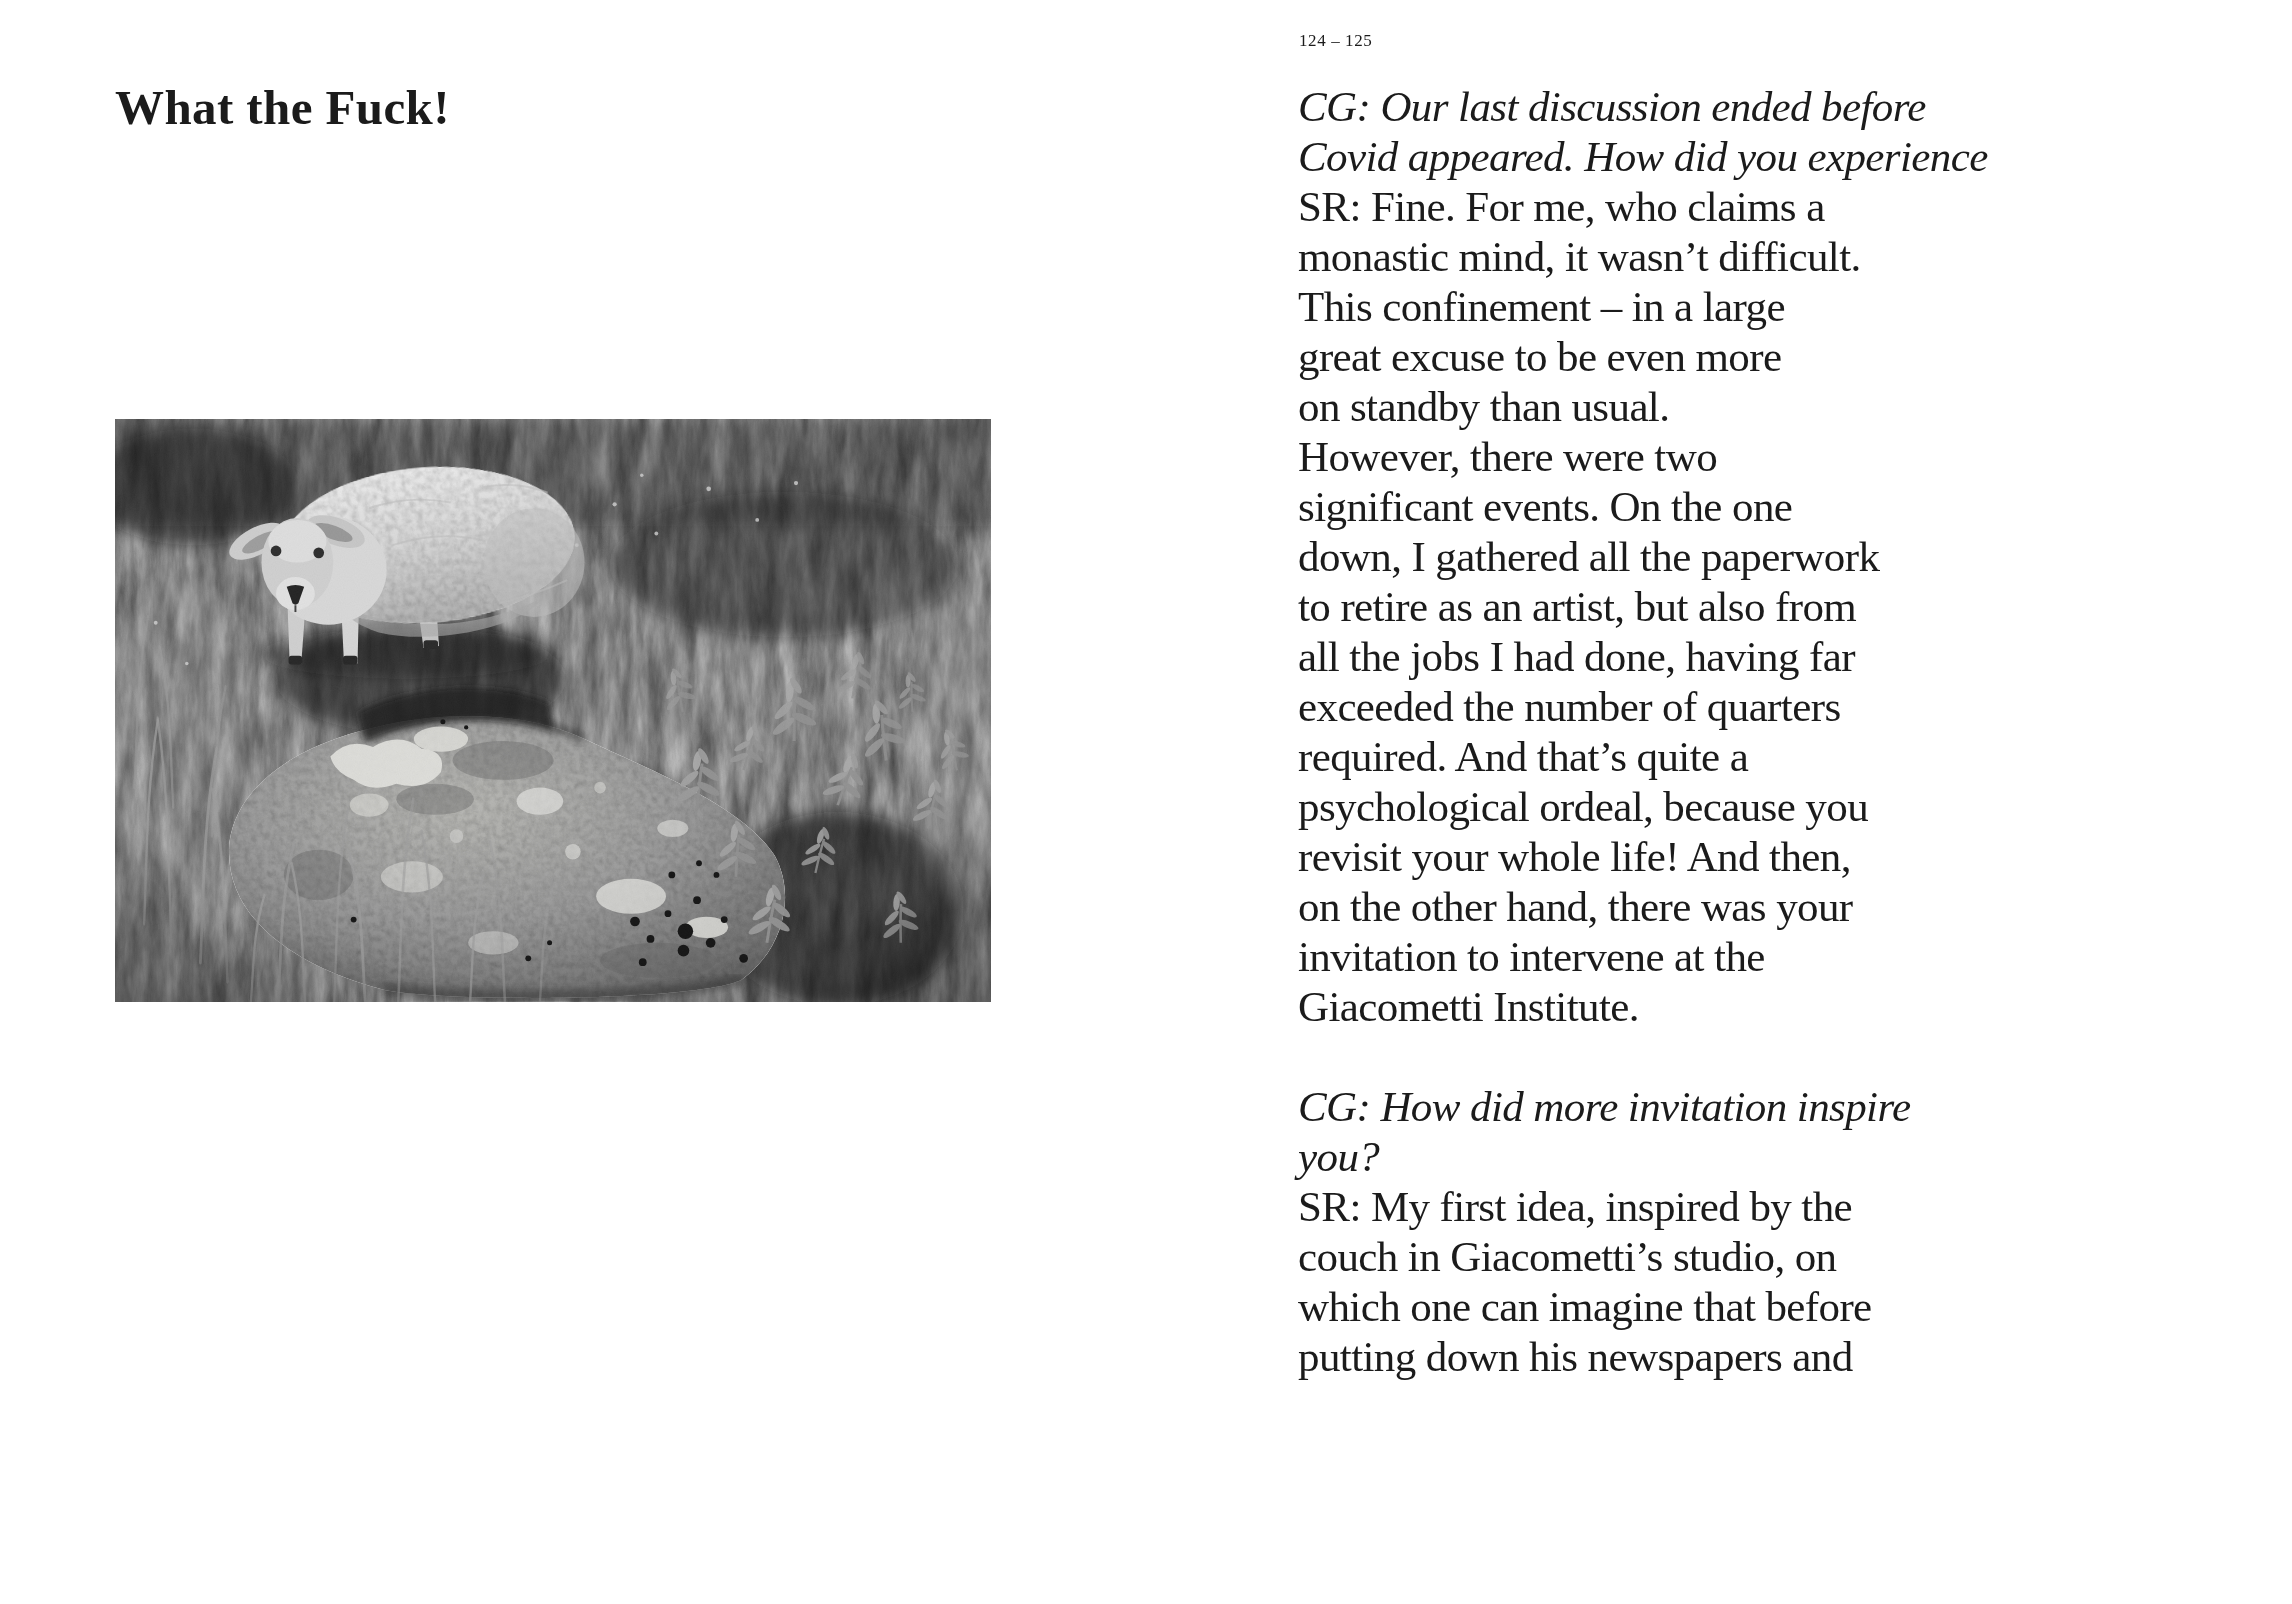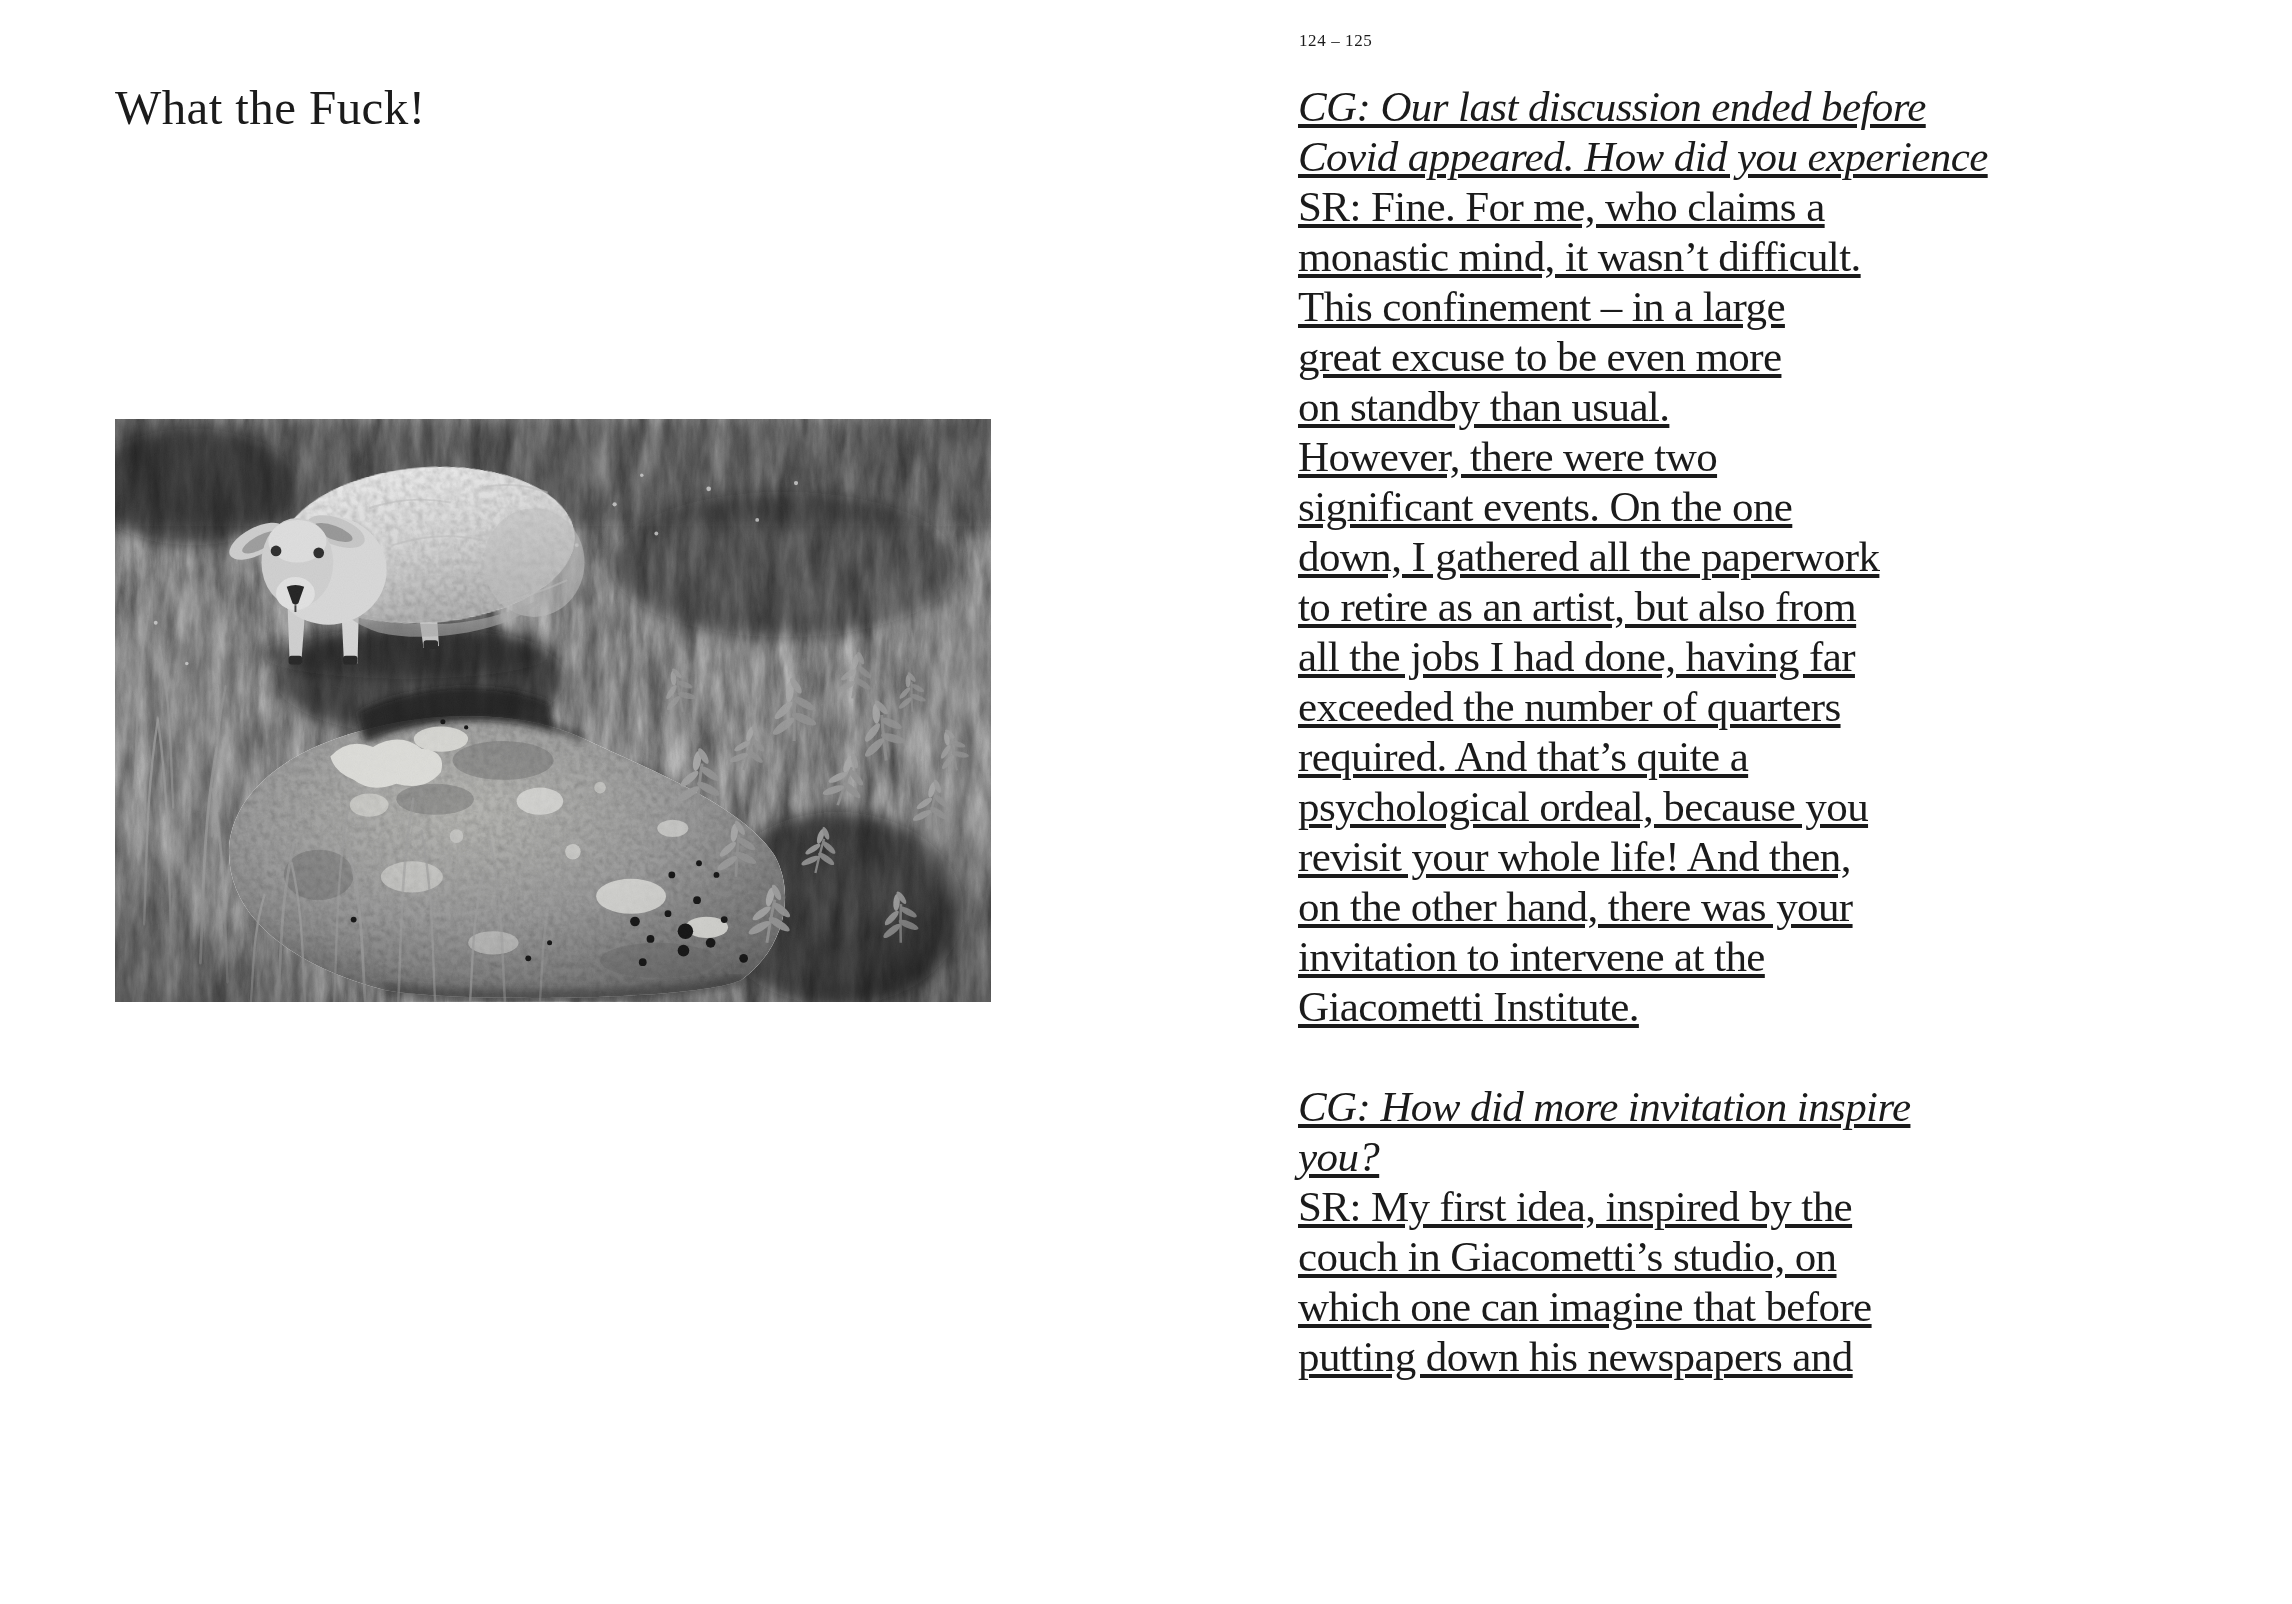--- a/index.html
+++ b/index.html
@@ -3,37 +3,37 @@
 <meta charset="utf-8">
 <style>
   html,body{margin:0;padding:0;}
   body{
     width:2292px;height:1604px;position:relative;overflow:hidden;
     background:#ffffff;color:#1b1b1b;
     font-family:"Liberation Serif","DejaVu Serif",serif;
   }
   .page-title{
     position:absolute;left:115px;top:81px;margin:0;
-    font-size:49px;font-weight:400;line-height:1.1;letter-spacing:0.4px;
+    font-size:49px;font-weight:700;line-height:1.1;letter-spacing:0.4px;
     white-space:nowrap;
   }
   .photo-figure{
     position:absolute;left:115px;top:419px;width:876px;height:583px;margin:0;
   }
   .photo-figure svg{display:block;width:100%;height:100%;}
   .page-number{
     position:absolute;left:1299px;top:31px;
     font-size:17px;letter-spacing:0.6px;white-space:nowrap;
   }
   .interview{
     position:absolute;left:1298px;top:82px;width:747px;
   }
   .line{
     height:50px;line-height:50px;font-size:43px;
-    letter-spacing:-0.6px;white-space:nowrap;text-decoration:underline;
+    letter-spacing:-0.6px;white-space:nowrap;
   }
   .line.italic{font-style:italic;}
 </style>
 </head>
 <body>
 
 <div>
 
   <div>
     <h1 class="page-title">What the Fuck!</h1>

